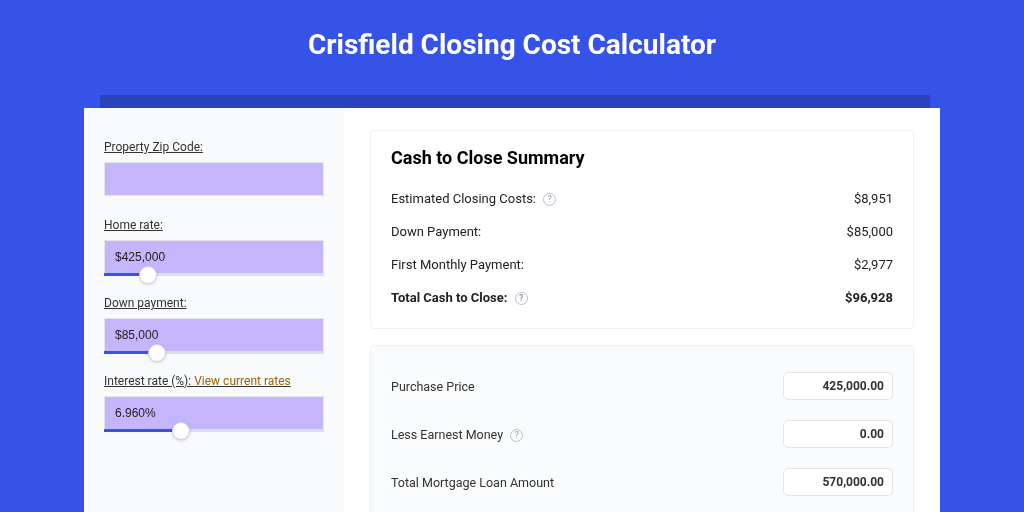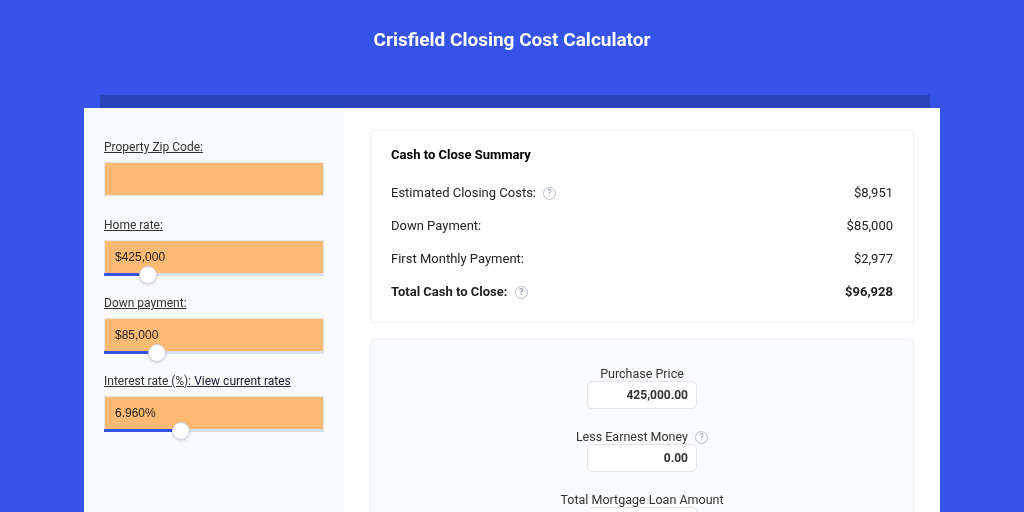--- a/index.html
+++ b/index.html
@@ -4,21 +4,21 @@
 <style>
   * { box-sizing: border-box; margin: 0; padding: 0; }
   html, body { width: 1024px; height: 512px; overflow: hidden; }
   body {
     font-family: -apple-system, BlinkMacSystemFont, "Segoe UI", Roboto, Arial, sans-serif;
     background: #3553e6;
   }
   .page-title {
     color: #fff;
     text-align: center;
-    font-size: 19px;
+    font-size: 28px;
     font-weight: 700;
     padding: 28px 0 22px 0;
   }
   .shadow-box {
     position: absolute;
     top: 95px;
     left: 100px;
     width: 830px;
     height: 18px;
     background: #2b43b8;
@@ -39,21 +39,21 @@
     background: #f9fafc;
     font-size: 12px;
     color: #333;
   }
   .field-label { font-size: 12px; color: #333; margin-bottom: 8px; display:block;text-decoration:underline; }
   .field { margin-bottom: 22px; position: relative; }
   .text-input {
     width: 100%;
     height: 34px;
     border: 1px solid #e3e5ea;
-    background: #fdba74;
+    background: #c4b5fd;
     font-size: 12px;
     padding: 0 10px;
     color: #222;
   }
   .slider-track {
     position: absolute;
     left: 0; right: 0;
     bottom: -2px;
     height: 3px;
     background: #dadfec;
@@ -69,43 +69,43 @@
     bottom: -10px;
     width: 18px; height: 18px;
     border-radius: 50%;
     background: #fff;
     border: 1px solid #d0d4e0;
     box-shadow: 0 1px 3px rgba(0,0,0,0.15);
   }
   .dp-row { display:flex; gap:10px; }
   .dp-row .text-input:first-child { flex: 2; }
   .dp-row .text-input:last-child  { flex: 1; }
-  .link { color: #0f172a; cursor: pointer; }
+  .link { color: #a16207; cursor: pointer; }
   
   .main {
     flex: 1;
     padding: 22px 26px 0 26px;
   }
   .panel {
     border: 1px solid #edf0f5;
     border-radius: 4px;
     background: #fff;
     margin-bottom: 16px;
     padding: 16px 20px 14px 20px;
   }
-  .panel-title { font-size: 13px; font-weight: 700; margin-bottom: 14px; }
+  .panel-title { font-size: 18px; font-weight: 700; margin-bottom: 14px; }
   .row  { display:flex; justify-content:space-between; align-items:flex-start; font-size:13px; color:#222; padding: 9px 0; }
   .row.strong { font-weight:700; }
   .help-icon {
     display:inline-flex; align-items:center; justify-content:center;
     width:13px; height:13px; border:1px solid #b9bfcf; border-radius:50%;
     font-size:9px; color:#9aa1b5; margin-left:4px; line-height:1; vertical-align:middle;
   }
   .ws-panel { background:#fafbfc; }
-  .ws-row { display:flex; justify-content:space-between; align-items:center; font-size:12.5px; color:#333; padding: 10px 0; flex-direction: column; }
+  .ws-row { display:flex; justify-content:space-between; align-items:center; font-size:12.5px; color:#333; padding: 10px 0; }
   .ws-val {
     width: 110px; height: 28px;
     border:1px solid #e3e5ea; background:#fff;
     font-size:12px; text-align:right; padding: 0 8px;
     display:flex; align-items:center; justify-content:flex-end;
     border-radius:5px;
     font-weight:bold;
   }
 </style>
 </head>

